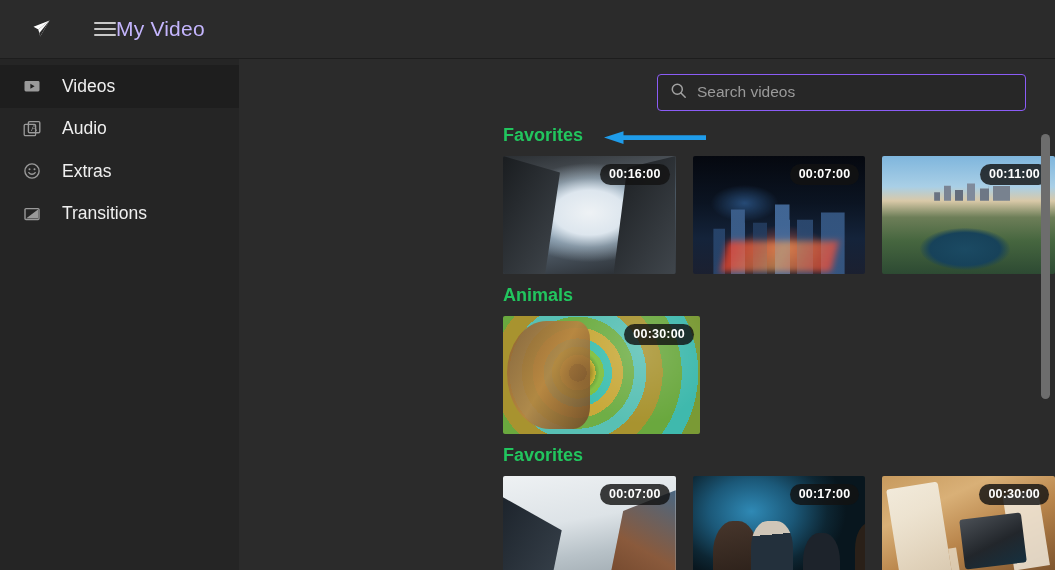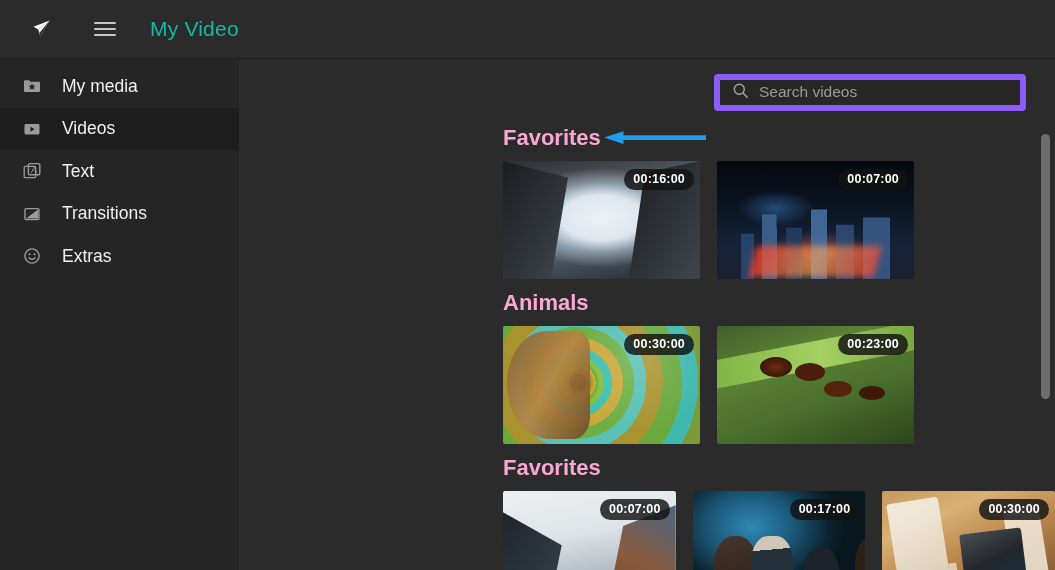--- a/index.html
+++ b/index.html
@@ -17,21 +17,21 @@
     display: flex; align-items: center; flex: 0 0 59px;
     border-bottom: 1px solid #1d1d1d;
   }
   .logo { width: 38px; margin-left: 22px; display: flex; align-items: center; justify-content: center; }
   .hamburger {
     width: 22px; height: 22px; margin-left: 34px;
     display: flex; flex-direction: column; justify-content: center; gap: 4px; cursor: pointer;
   }
   .hamburger span { display: block; height: 2px; background: #c8c8c8; border-radius: 1px; }
   .apptitle {
-    margin-left: 34px; color: #14b8a6; font-size: 21px; letter-spacing: .2px;
+    color: #c4b5fd; font-size: 21px; letter-spacing: .2px;
   }
 
   
   .body { flex: 1; display: flex; min-height: 0; }
 
   
   .sidebar {
     width: 239px; flex: 0 0 239px; background: #252525; padding-top: 6px;
   }
   .navitem {
@@ -39,37 +39,37 @@
   }
   .navitem.active { background: #1e1e1e; }
   .navicon { width: 26px; display: flex; align-items: center; justify-content: flex-start; }
   .navlabel { margin-left: 14px; color: #efefef; font-size: 17.5px; }
 
   
   .main { flex: 1; background: #2b2b2b; position: relative; overflow: hidden; }
 
   .searchrow { height: 66px; display: flex; align-items: center; justify-content: flex-end; padding-right: 29px; }
   .searchbox {
-    width: 312px; height: 37px; border: 6px solid #8b5cf6; border-radius: 4px;
+    width: 369px; height: 37px; border: 1px solid #8b5cf6; border-radius: 4px;
     background: #272727; display: flex; align-items: center; padding: 4px 12px;
   }
   .searchbox input {
     flex: 1; background: transparent; border: none; outline: none;
     color: #d7d7d7; font-size: 15.5px; font-family: "Liberation Sans", sans-serif;
     margin-left: 10px;
   }
   .searchbox input::placeholder { color: #9a9a9a; }
 
   .content { padding-left: 264px; }
   .section { margin-bottom: 2px; }
   .sectionhead {
     width: 611px; display: flex; align-items: baseline; justify-content: space-between;
     padding-bottom: 10px; position: relative;
   }
-  .sectiontitle { color: #f9a8d4; font-size: 22px; font-weight: bold; }
+  .sectiontitle { color: #22c55e; font-size: 18px; font-weight: bold; }
 
   .row { display: flex; gap: 17px; }
   .card { position: relative; width: 197px; height: 118px; border-radius: 2px; overflow: hidden; cursor: pointer; }
   .thumb { position: absolute; inset: 0; }
   .badge {
     position: absolute; top: 8px; right: 6px;
     background: rgba(18,18,18,.82); color: #fff;
     font-size: 12.5px; font-weight: bold;
     padding: 3px 9px 4px; border-radius: 11px; letter-spacing: .2px;
   }
@@ -237,29 +237,20 @@
       <span></span>
       <span></span>
     </div>
     <div class="apptitle">My Video</div>
   </div>
 
   <div class="body">
 
     <div class="sidebar">
 
-      <div class="navitem">
-        <span class="navicon">
-          <svg width="20" height="20" viewBox="0 0 20 20">
-              <path d="M2 5.2a1 1 0 0 1 1-1h4l1.4 1.6H17a1 1 0 0 1 1 1v8.2a1 1 0 0 1-1 1H3a1 1 0 0 1-1-1Z" fill="#9a9a9a"></path>
-              <path d="M10 7.4l1.05 2.1 2.35.3-1.7 1.6.42 2.3L10 12.6l-2.12 1.1.42-2.3-1.7-1.6 2.35-.3Z" fill="#252525"></path>
-            </svg>
-        </span>
-        <span class="navlabel">My media</span>
-      </div>
 
       <div class="navitem active">
         <span class="navicon">
           <svg width="20" height="20" viewBox="0 0 20 20">
               <rect x="2.5" y="5" width="15" height="10.5" rx="1.4" fill="#9a9a9a"></rect>
               <path d="M8.4 7.8v5l4.2-2.5Z" fill="#1e1e1e"></path>
             </svg>
         </span>
         <span class="navlabel">Videos</span>
       </div>
@@ -267,45 +258,45 @@
 
 
       <div class="navitem">
         <span class="navicon">
           <svg width="20" height="20" viewBox="0 0 20 20">
               <rect x="2.2" y="5.4" width="11.4" height="11.2" rx="1.2" fill="none" stroke="#9a9a9a" stroke-width="1.3"></rect>
               <rect x="6.4" y="2.6" width="11.4" height="11.2" rx="1.2" fill="none" stroke="#9a9a9a" stroke-width="1.4"></rect>
               <text x="12.1" y="11.6" font-family="Liberation Sans, sans-serif" font-size="9" fill="#9a9a9a" text-anchor="middle">A</text>
             </svg>
         </span>
-        <span class="navlabel">Text</span>
-      </div>
-
-      <div class="navitem">
-        <span class="navicon">
-          <svg width="20" height="20" viewBox="0 0 20 20">
-              <rect x="3" y="4.6" width="14" height="11" rx="1" fill="none" stroke="#9a9a9a" stroke-width="1.4"></rect>
-              <path d="M4 14.6 16 5.6v9Z" fill="#9a9a9a"></path>
-            </svg>
-        </span>
-        <span class="navlabel">Transitions</span>
+        <span class="navlabel">Audio</span>
       </div>
 
       <div class="navitem">
         <span class="navicon">
           <svg width="20" height="20" viewBox="0 0 20 20">
               <circle cx="10" cy="10" r="7.1" fill="none" stroke="#9a9a9a" stroke-width="1.4"></circle>
               <circle cx="7.5" cy="8.2" r="1" fill="#9a9a9a"></circle>
               <circle cx="12.5" cy="8.2" r="1" fill="#9a9a9a"></circle>
               <path d="M6.8 11.6a3.9 3.9 0 0 0 6.4 0" fill="none" stroke="#9a9a9a" stroke-width="1.3" stroke-linecap="round"></path>
             </svg>
         </span>
         <span class="navlabel">Extras</span>
       </div>
 
+      <div class="navitem">
+        <span class="navicon">
+          <svg width="20" height="20" viewBox="0 0 20 20">
+              <rect x="3" y="4.6" width="14" height="11" rx="1" fill="none" stroke="#9a9a9a" stroke-width="1.4"></rect>
+              <path d="M4 14.6 16 5.6v9Z" fill="#9a9a9a"></path>
+            </svg>
+        </span>
+        <span class="navlabel">Transitions</span>
+      </div>
+
     </div>
 
     <div class="main">
 
       <div class="searchrow">
         <div class="searchbox">
           <span>
             <svg width="17" height="17" viewBox="0 0 17 17">
                 <circle cx="7.3" cy="7.3" r="5" fill="none" stroke="#a2a2a2" stroke-width="1.5"></circle>
                 <path d="M11 11l4.2 4.2" stroke="#a2a2a2" stroke-width="1.5" stroke-linecap="round"></path>
@@ -328,37 +319,37 @@
           </div>
           <div class="row">
             <div class="card">
               <div class="thumb t-sky"></div>
               <span class="badge">00:16:00</span>
             </div>
             <div class="card">
               <div class="thumb t-nightcity"></div>
               <span class="badge">00:07:00</span>
             </div>
+            <div class="card">
+              <div class="thumb t-lacity"></div>
+              <span class="badge">00:11:00</span>
+            </div>
           </div>
         </div>
 
         <div class="section" style="margin-top:11px">
           <div class="sectionhead">
             <span class="sectiontitle">Animals</span>
 
           </div>
           <div class="row">
             <div class="card">
               <div class="thumb t-chameleon"></div>
               <span class="badge">00:30:00</span>
             </div>
-            <div class="card">
-              <div class="thumb t-ants"></div>
-              <span class="badge">00:23:00</span>
-            </div>
           </div>
         </div>
 
         <div class="section" style="margin-top:11px">
           <div class="sectionhead">
             <span class="sectiontitle">Favorites</span>
 
           </div>
           <div class="row">
             <div class="card">

